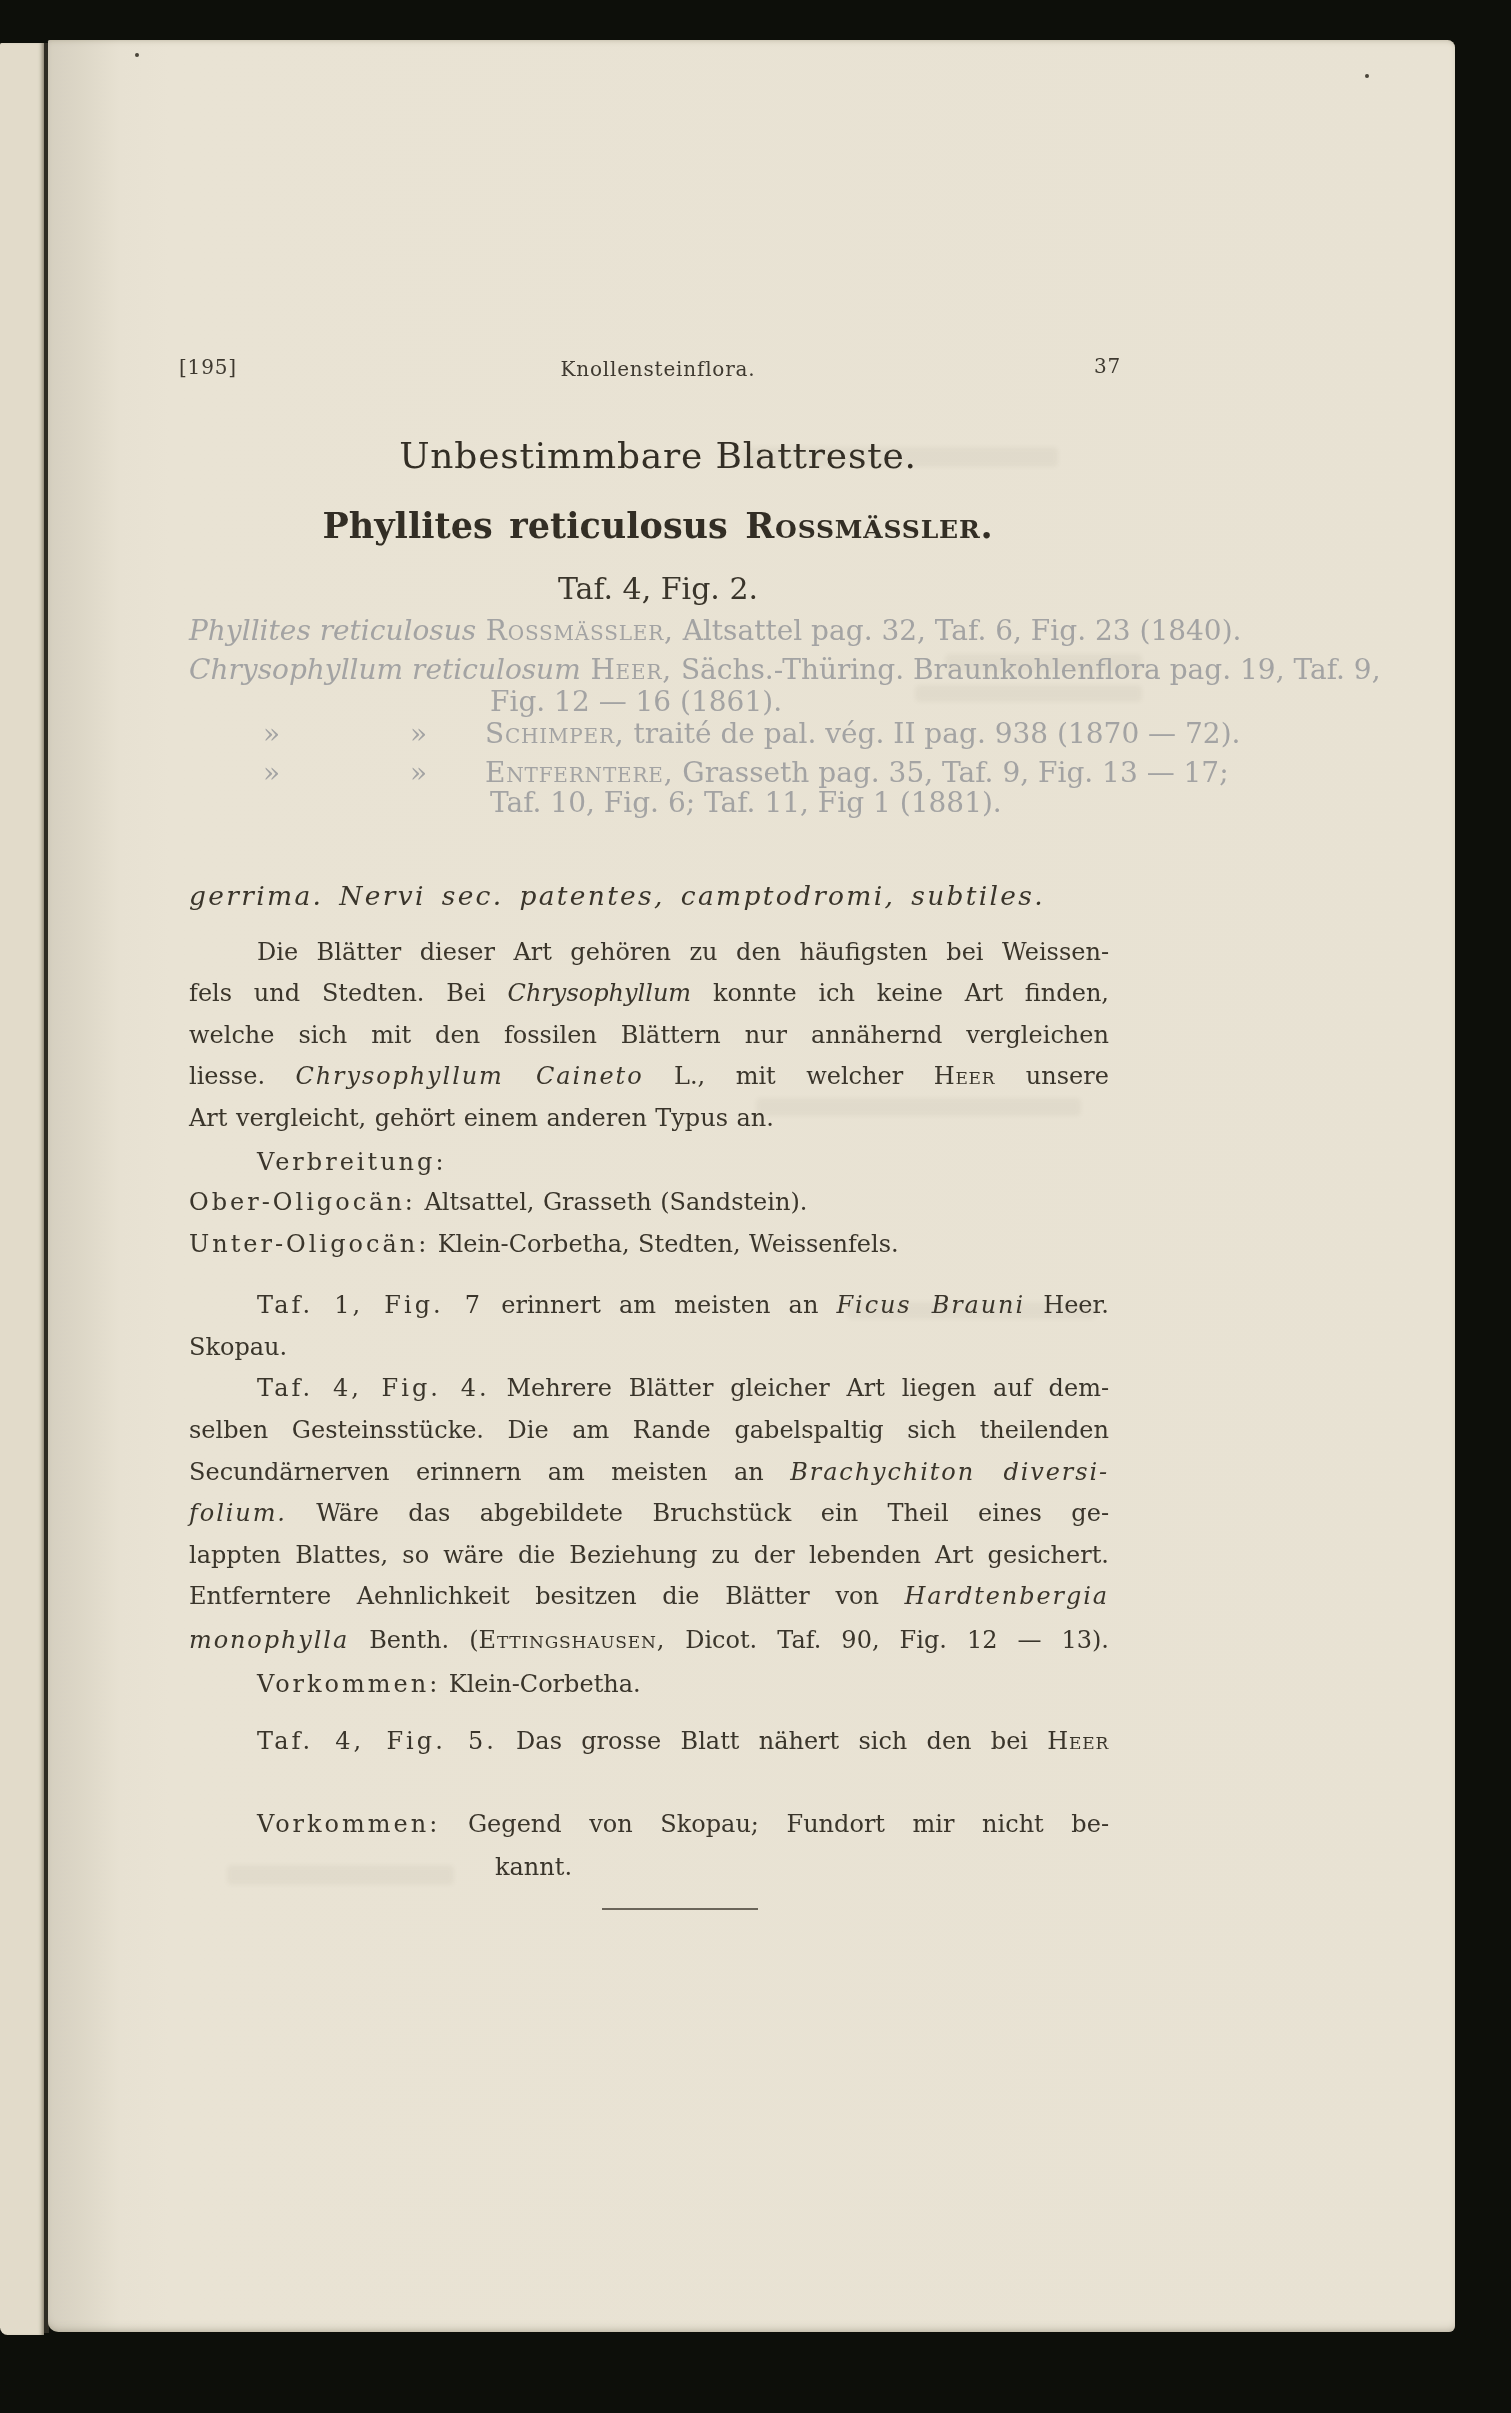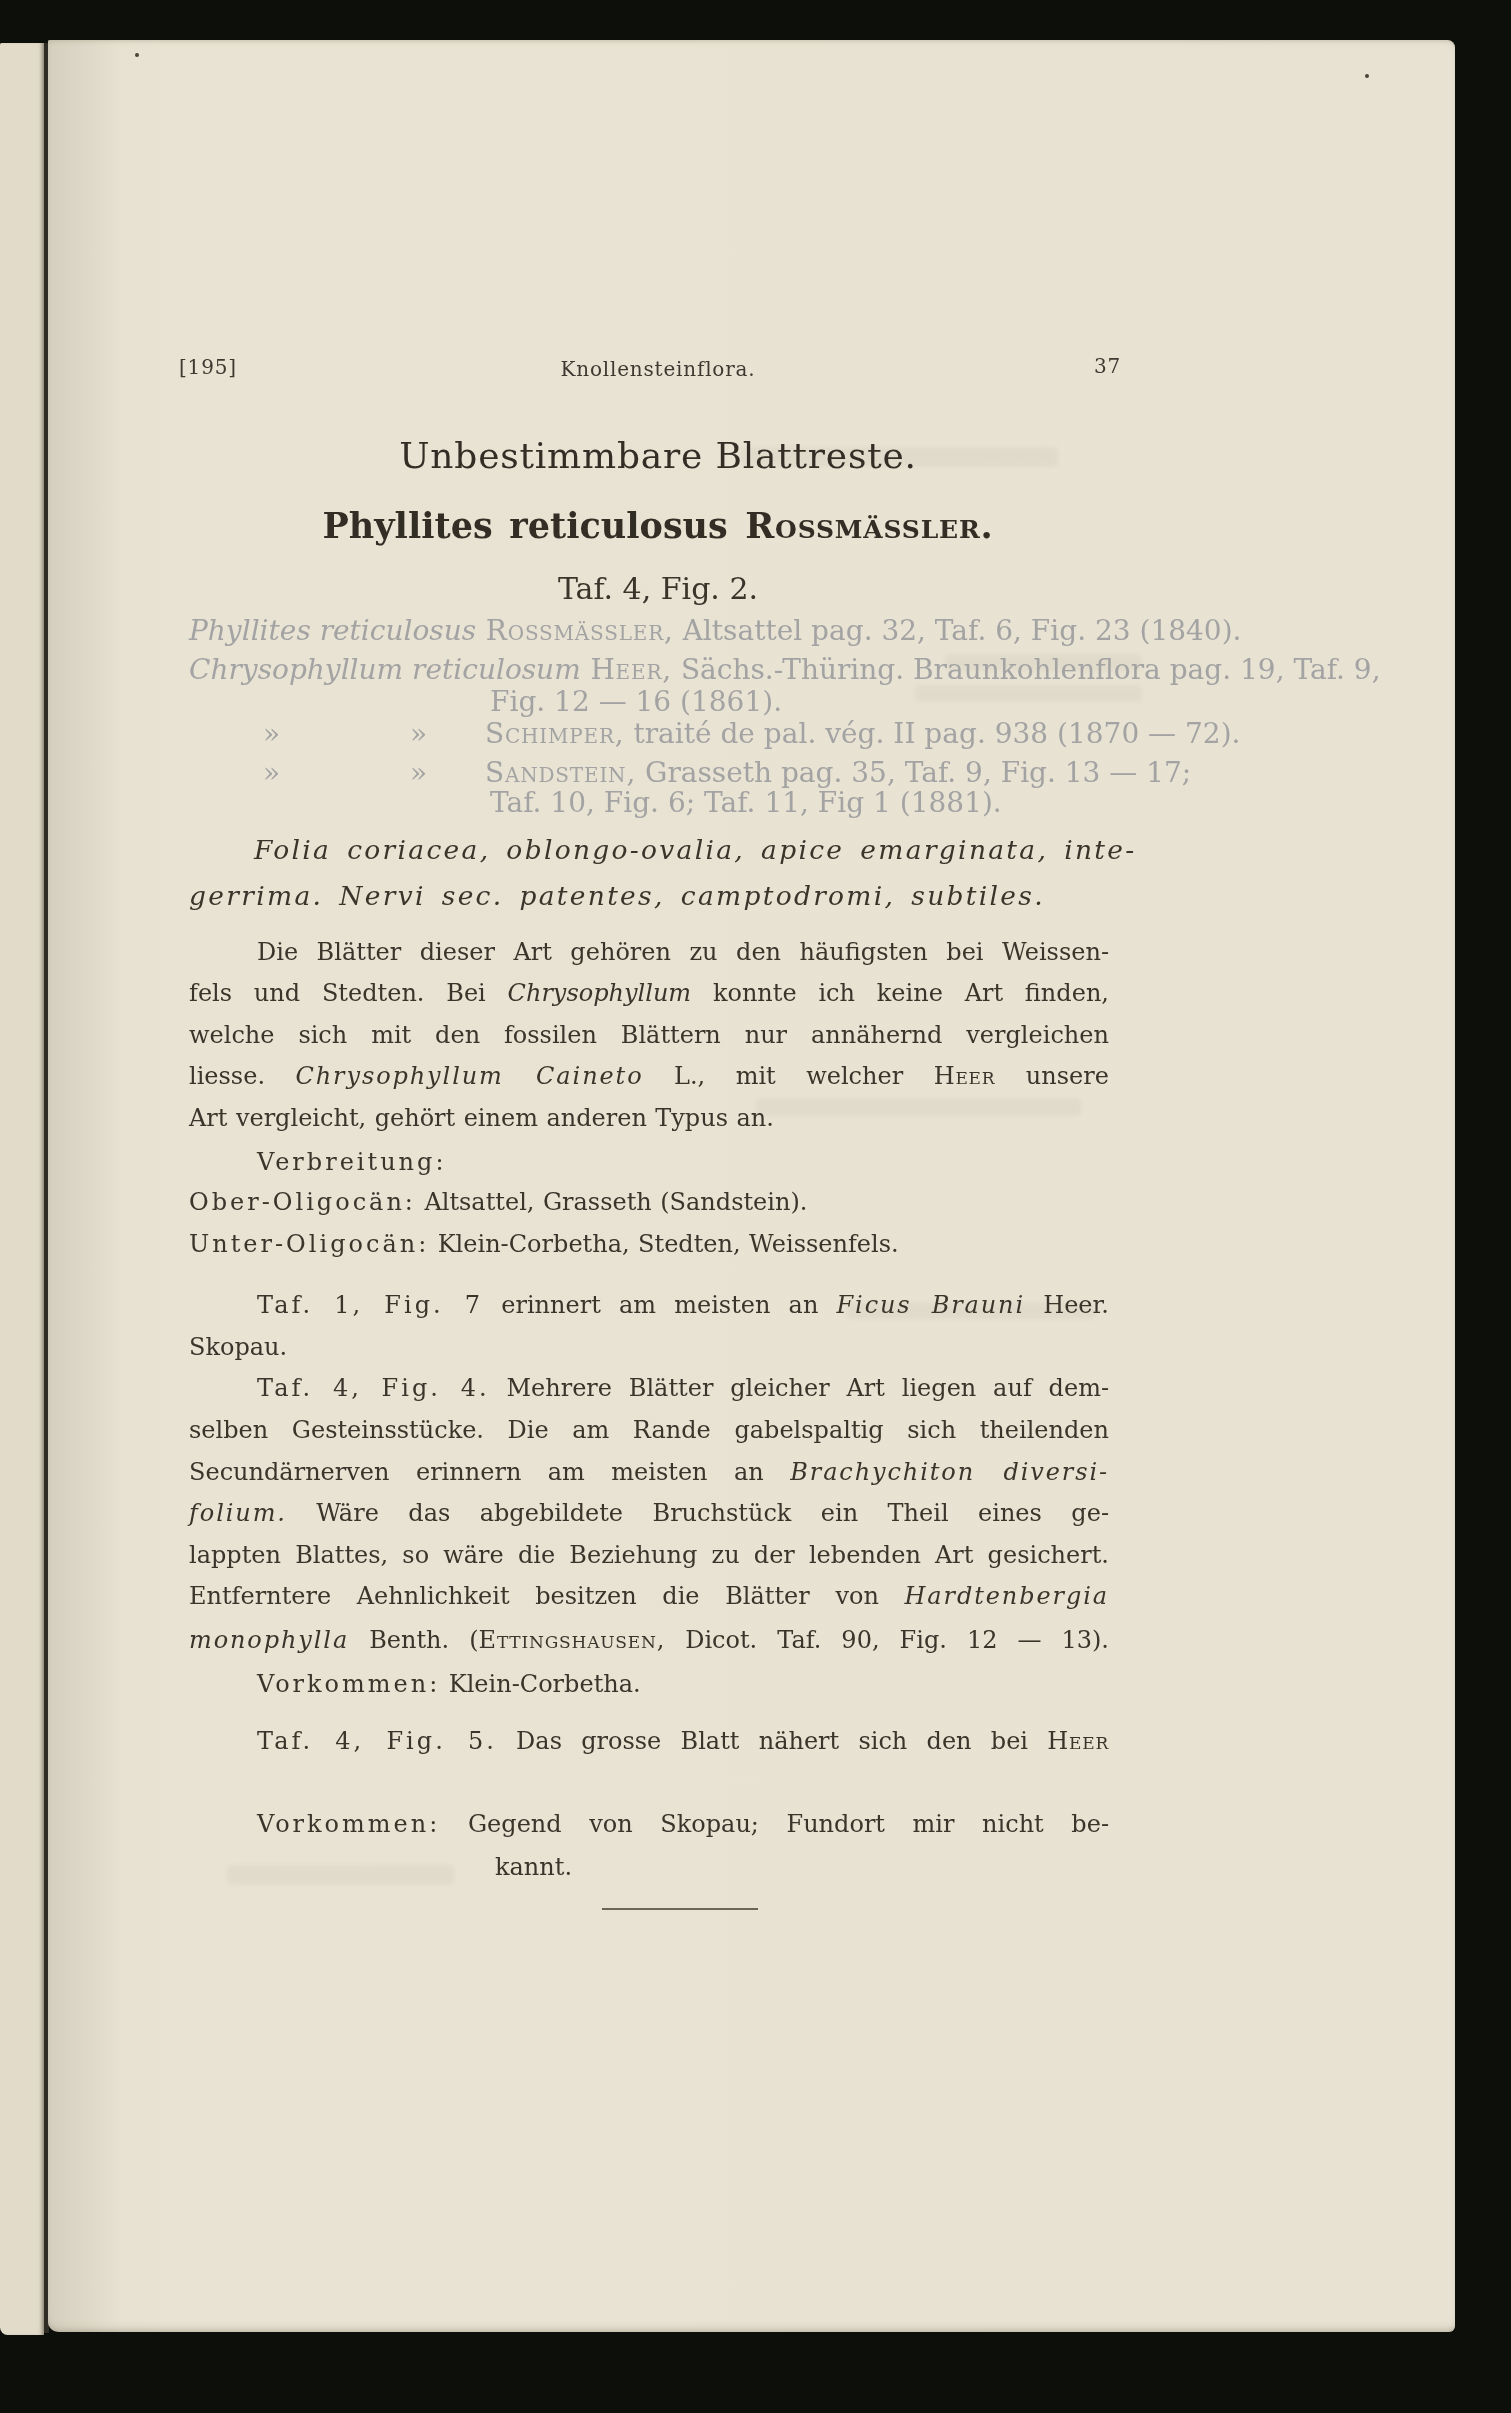--- a/index.html
+++ b/index.html
@@ -62,25 +62,24 @@
   <div class="cline figref" style="top:559px;">Taf. 4, Fig. 2.</div>
 
   <div class="abs syn" style="left:189px;top:614px;"><span class="it">Phyllites reticulosus</span><span class="sc"> Rossmässler,</span><span> Altsattel pag. 32, Taf. 6, Fig. 23 (1840).</span></div>
 
   <div class="abs syn" style="left:189px;top:653px;"><span class="it">Chrysophyllum reticulosum</span><span class="sc"> Heer,</span><span> Sächs.-Thüring. Braunkohlenflora pag. 19, Taf. 9,</span></div>
 
   <div class="abs syn" style="left:490px;top:685px;">Fig. 12 — 16 (1861).</div>
 
   <div class="abs syn" style="left:263px;top:717px;"><span>»</span><span class="d2">»</span><span class="dtx"><span class="sc">Schimper,</span><span> traité de pal. vég. II pag. 938 (1870 — 72).</span></span></div>
 
-  <div class="abs syn" style="left:263px;top:756px;"><span>»</span><span class="d2">»</span><span class="dtx"><span class="sc">Sandstein,</span><span> Grasseth pag. 35, Taf. 9, Fig. 13 — 17;</span></span></div>
+  <div class="abs syn" style="left:263px;top:756px;"><span>»</span><span class="d2">»</span><span class="dtx"><span class="sc">Entferntere,</span><span> Grasseth pag. 35, Taf. 9, Fig. 13 — 17;</span></span></div>
 
   <div class="abs syn" style="left:490px;top:786px;">Taf. 10, Fig. 6; Taf. 11, Fig 1 (1881).</div>
 
-  <div class="jl diag" style="left:254px;top:834px;width:866px;">Folia coriacea, oblongo-ovalia, apice emarginata, inte-</div>
   <div class="abs diag" style="left:189px;top:880px;">gerrima.  Nervi sec. patentes, camptodromi, subtiles.</div>
 
   <div class="jl body" style="left:257px;top:937px;width:852px;">Die Blätter dieser Art gehören zu den häufigsten bei Weissen-</div>
   <div class="jl body" style="left:189px;top:978px;width:920px;"><span>fels und Stedten.  Bei </span><span class="it">Chrysophyllum</span><span> konnte ich keine Art finden,</span></div>
   <div class="jl body" style="left:189px;top:1020px;width:920px;">welche sich mit den fossilen Blättern nur annähernd vergleichen</div>
   <div class="jl body" style="left:189px;top:1061px;width:920px;"><span>liesse.  </span><span class="itsp">Chrysophyllum Caineto</span><span> L., mit welcher </span><span class="sc">Heer</span><span> unsere</span></div>
   <div class="abs body" style="left:189px;top:1103px;">Art vergleicht, gehört einem anderen Typus an.</div>
 
   <div class="abs body sp" style="left:257px;top:1147px;">Verbreitung:</div>
   <div class="abs body" style="left:189px;top:1187px;text-align:right;"><span class="sp">Ober-Oligocän:</span><span>  Altsattel, Grasseth (Sandstein).</span></div>

